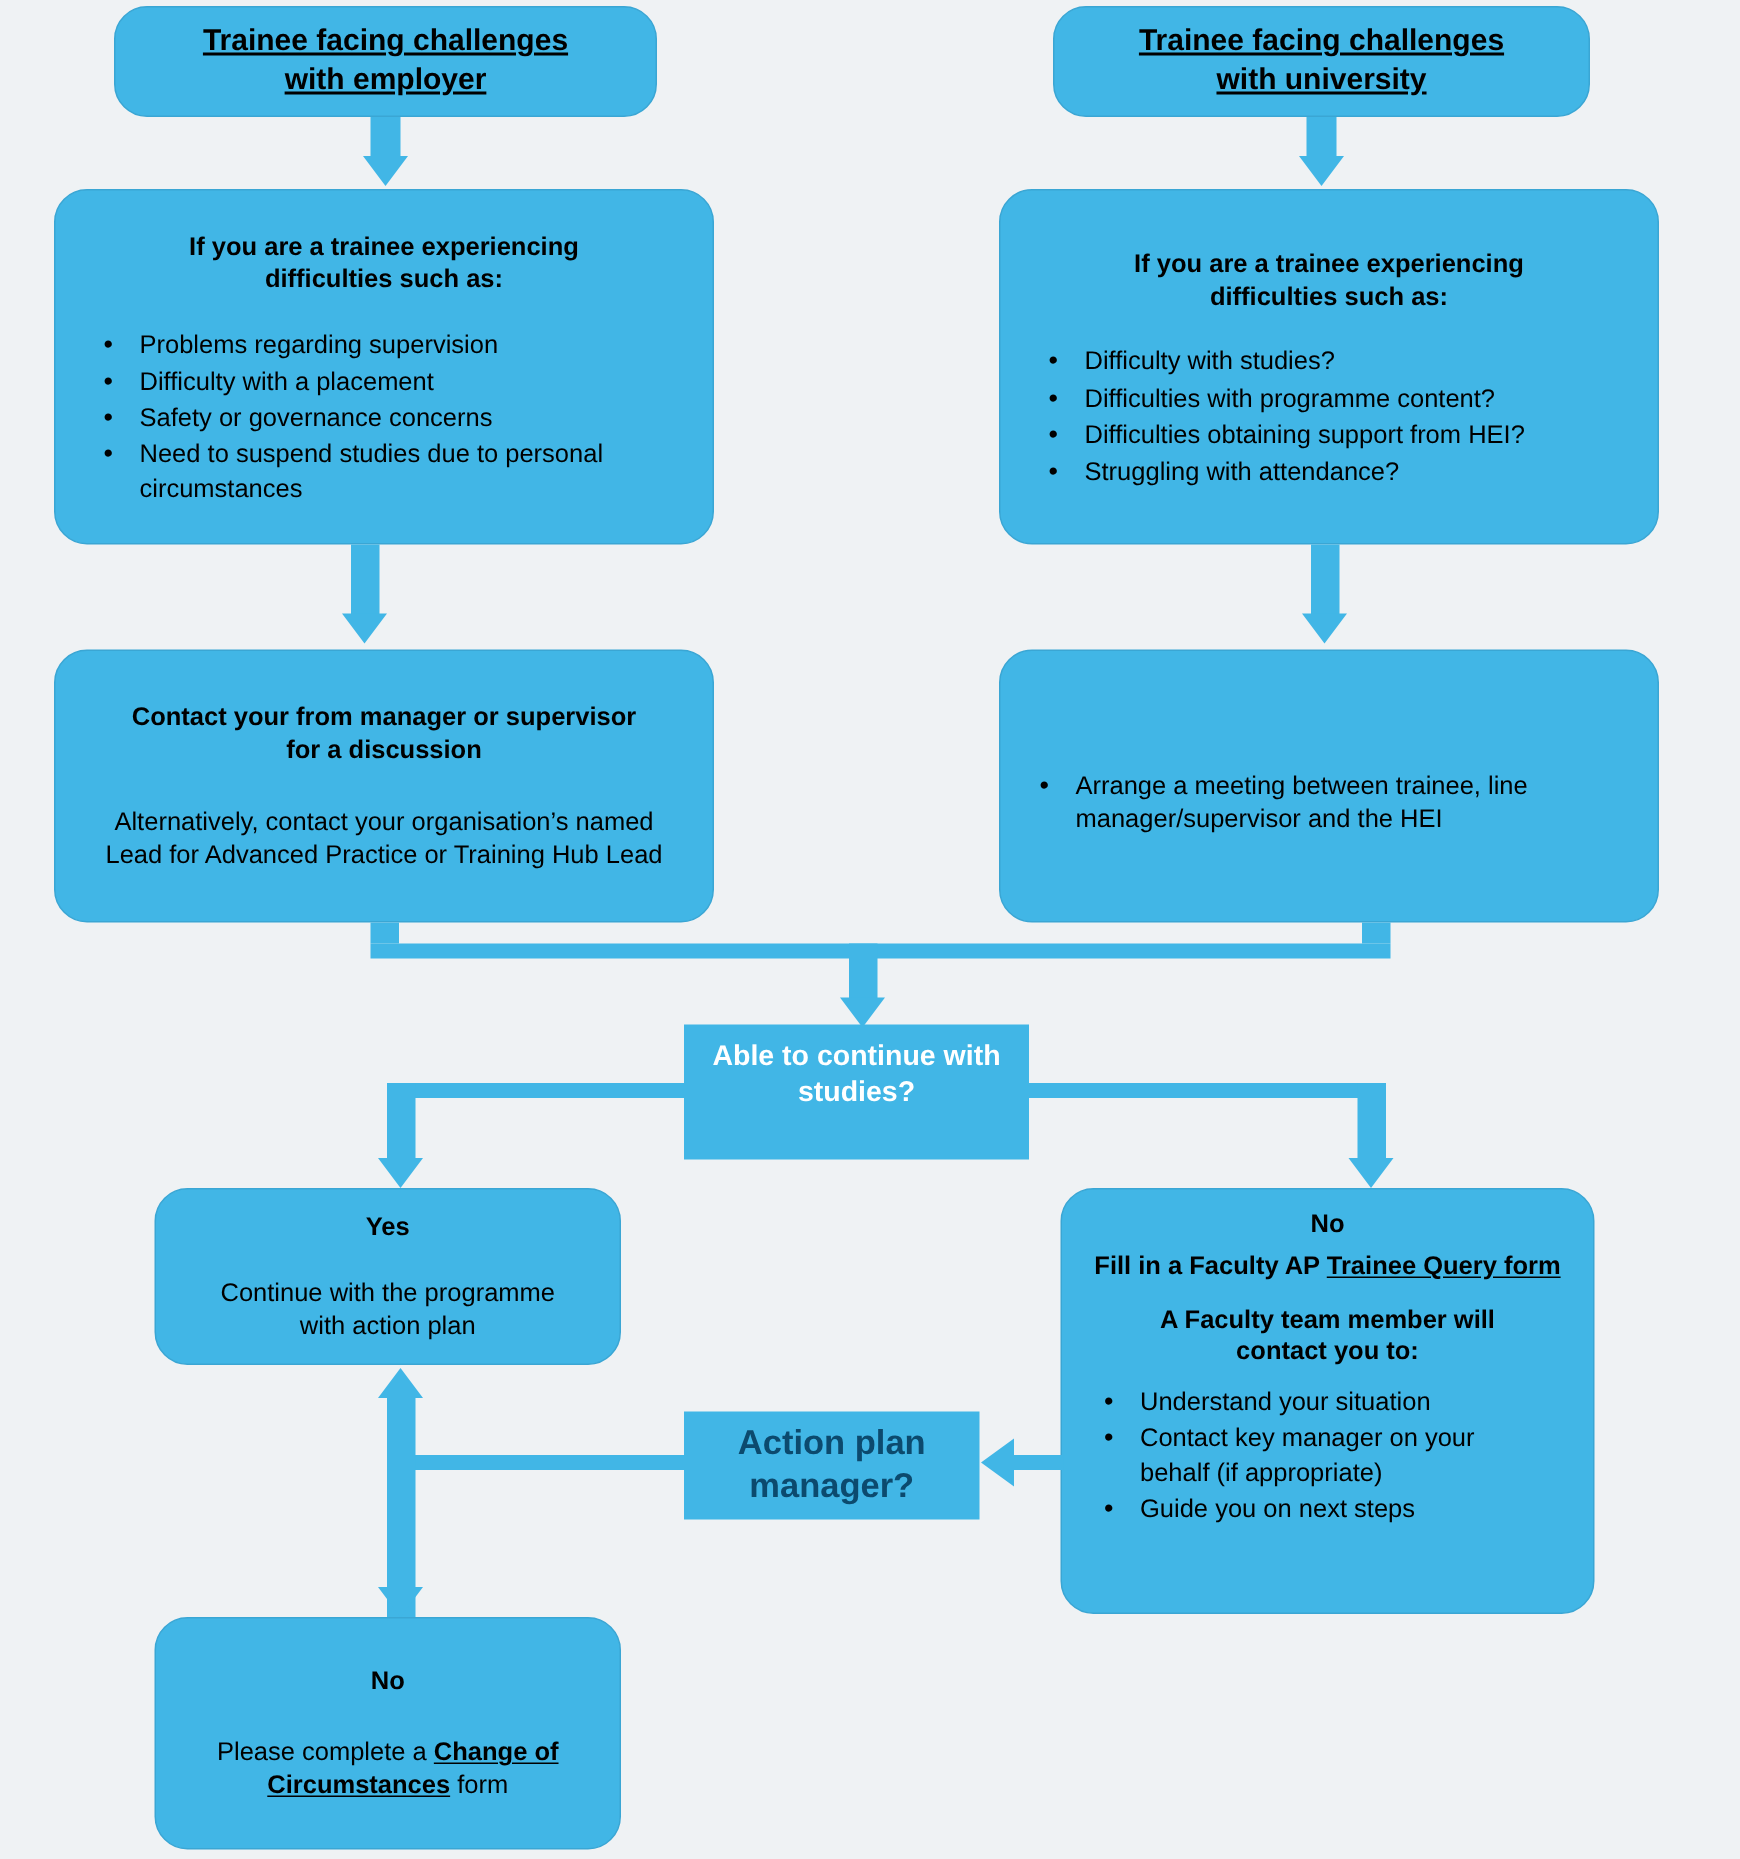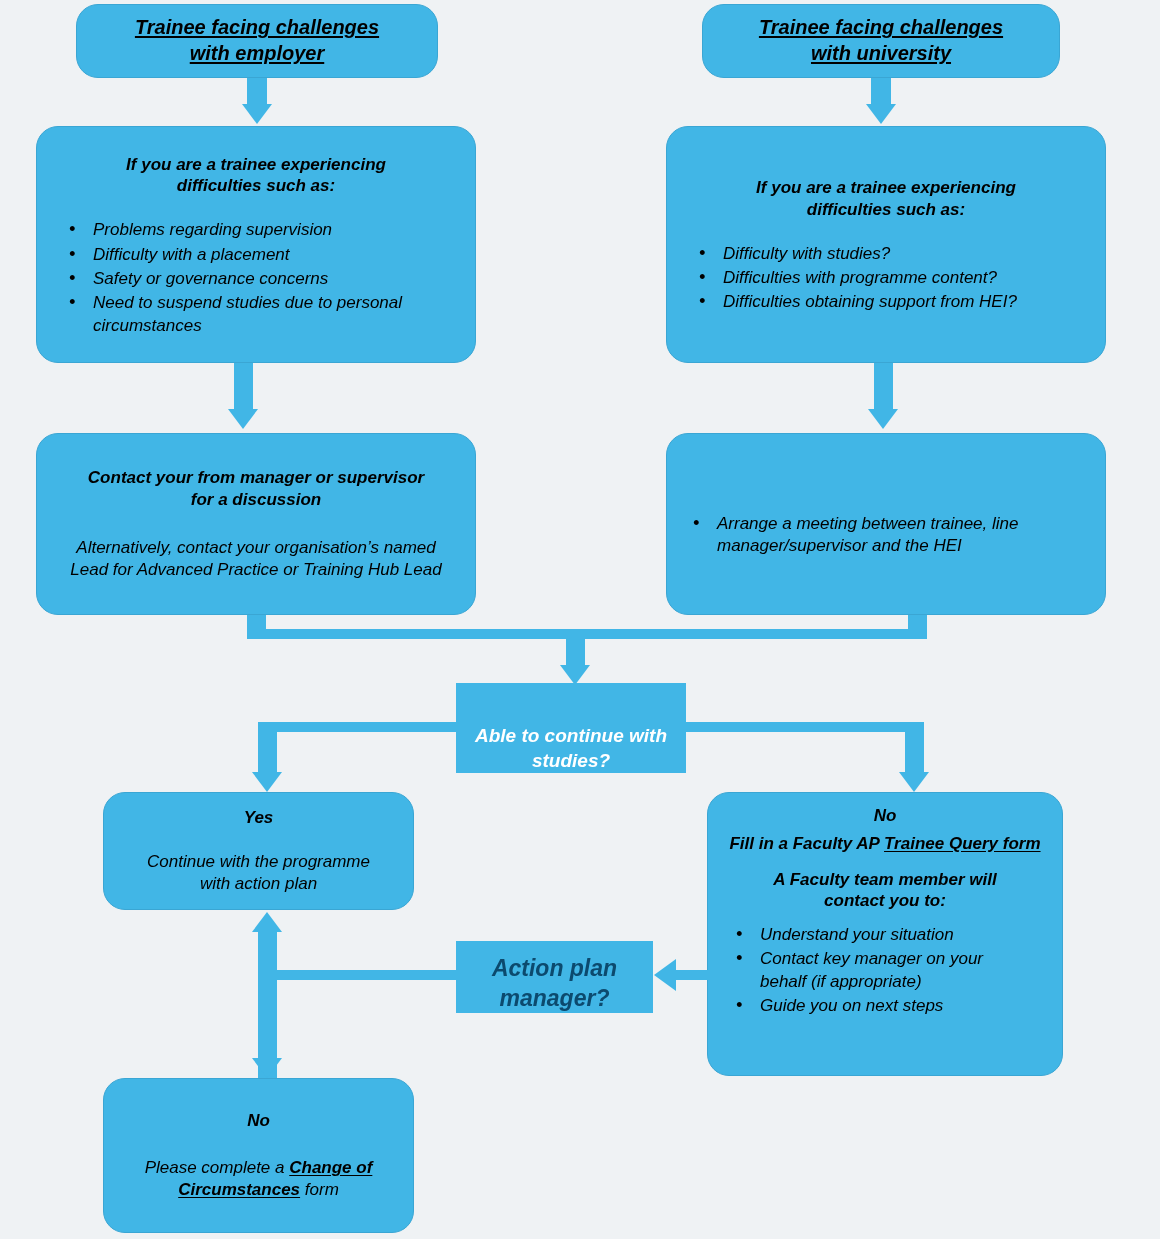--- a/index.html
+++ b/index.html
@@ -10,42 +10,41 @@
   body {
     font-family: "Liberation Sans", sans-serif;
     -webkit-font-smoothing: antialiased;
   }
   #canvas {
     position: relative;
     width: 1160px;
     height: 1239px;
     background: #eff2f4;
     overflow: hidden;
-    font-style: italic;
   }
   
   .node {
     position: absolute;
     box-sizing: border-box;
     background: #41b6e6;
     color: #000000;
     display: flex;
     flex-direction: column;
     justify-content: center;
   }
   .rounded {
     border-radius: 22px;
     border: 1px solid #3aa6d4;
   }
   .decision {
     background: #41b6e6;
     color: #ffffff;
     border: none;
     border-radius: 0;
-    justify-content: flex-end;
+    justify-content: flex-start;
   }
   .title {
     text-align: center;
     font-weight: bold;
     line-height: 1.28;
   }
   .title-underline {
     text-decoration: underline;
     text-underline-offset: 2px;
   }
@@ -138,20 +137,21 @@
 
   <div class="node rounded" style="left:666px; top:126px; width:440px; height:237px; padding:14px 10px 10px 10px; font-size:17px;">
     <div class="title" style="font-size:17px; margin-bottom:22px;">
       <span>If you are a trainee experiencing</span><br>
       <span>difficulties such as:</span>
     </div>
     <ul class="bullets" style="font-size:17px;">
       <li>Difficulty with studies?</li>
       <li>Difficulties with programme content?</li>
       <li>Difficulties obtaining support from HEI?</li>
+      <li>Struggling with attendance?</li>
     </ul>
   </div>
 
   <div class="conn" style="left:234px; top:363px; width:19px; height:48px;"></div>
   <div class="arrowhead arrow-down" style="left:228px; top:409px;"></div>
 
   <div class="conn" style="left:874px; top:363px; width:19px; height:48px;"></div>
   <div class="arrowhead arrow-down" style="left:868px; top:409px;"></div>
 
   <div class="node rounded" style="left:36px; top:433px; width:440px; height:182px; padding:10px 14px; font-size:17px;">

